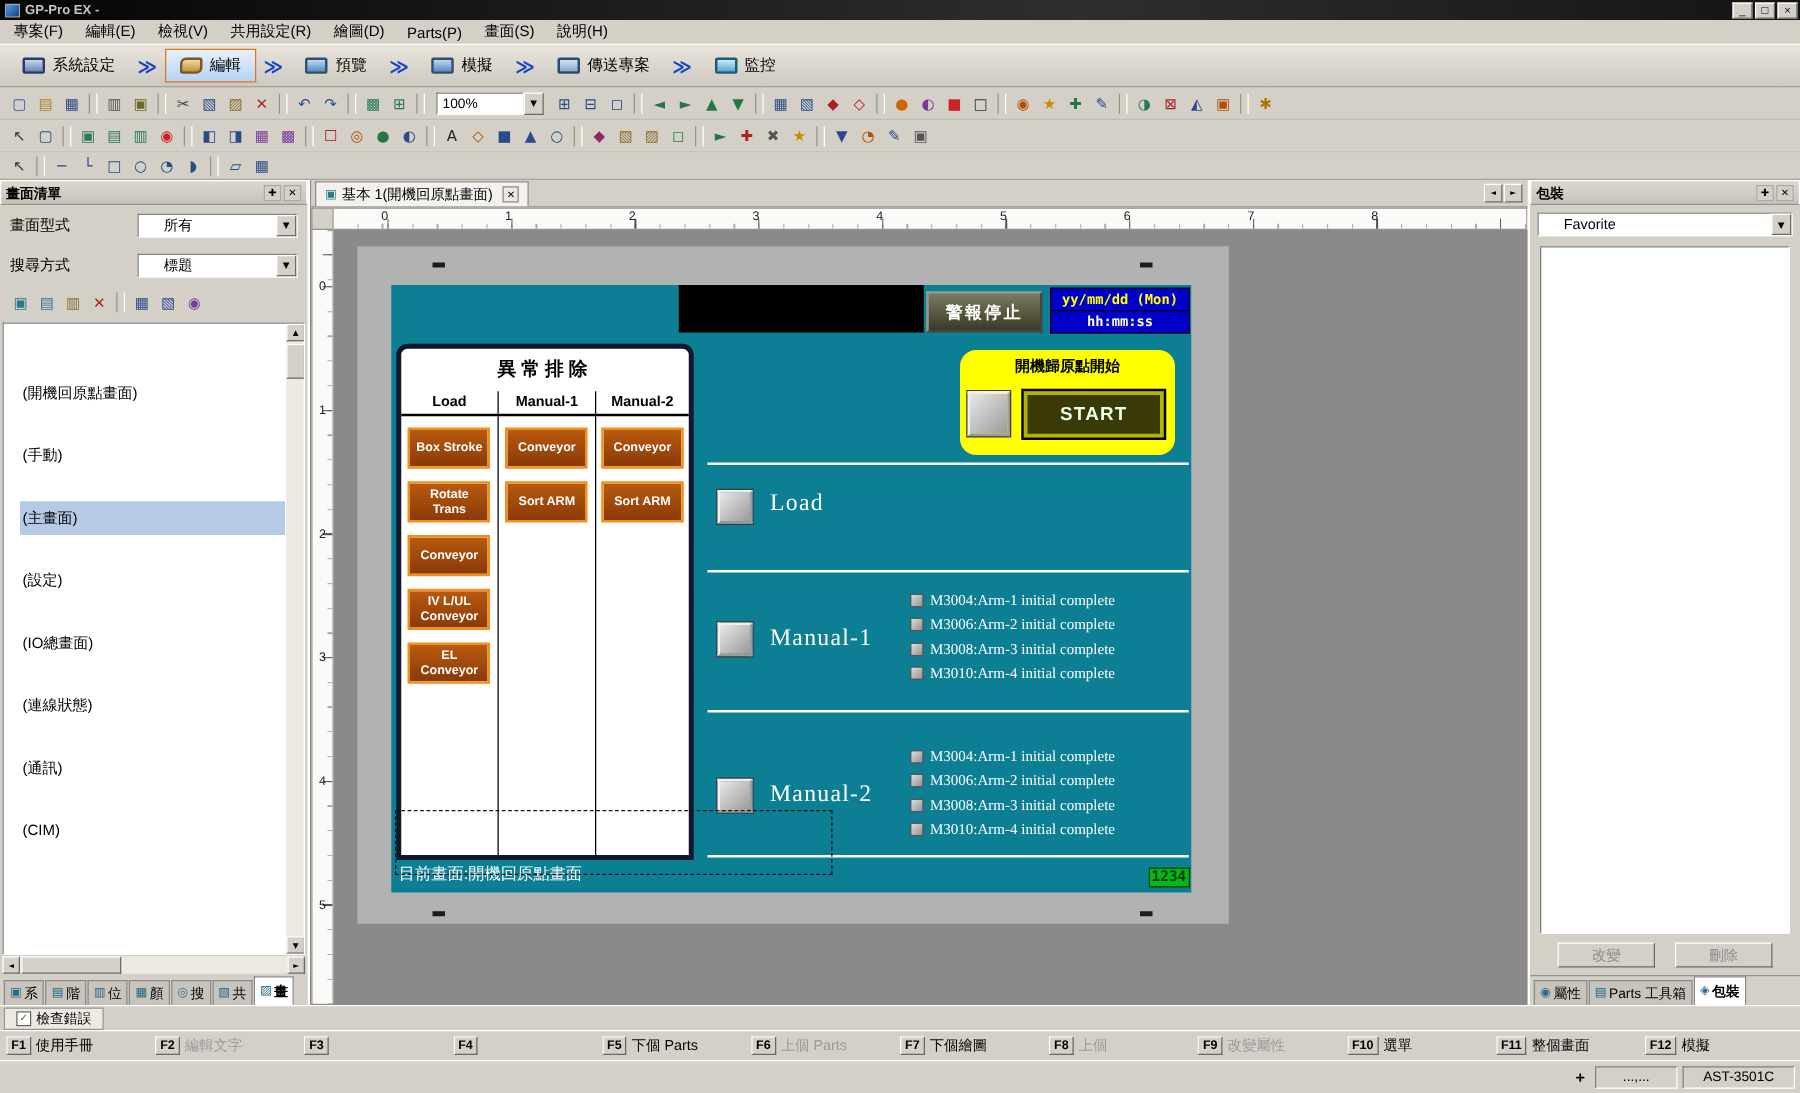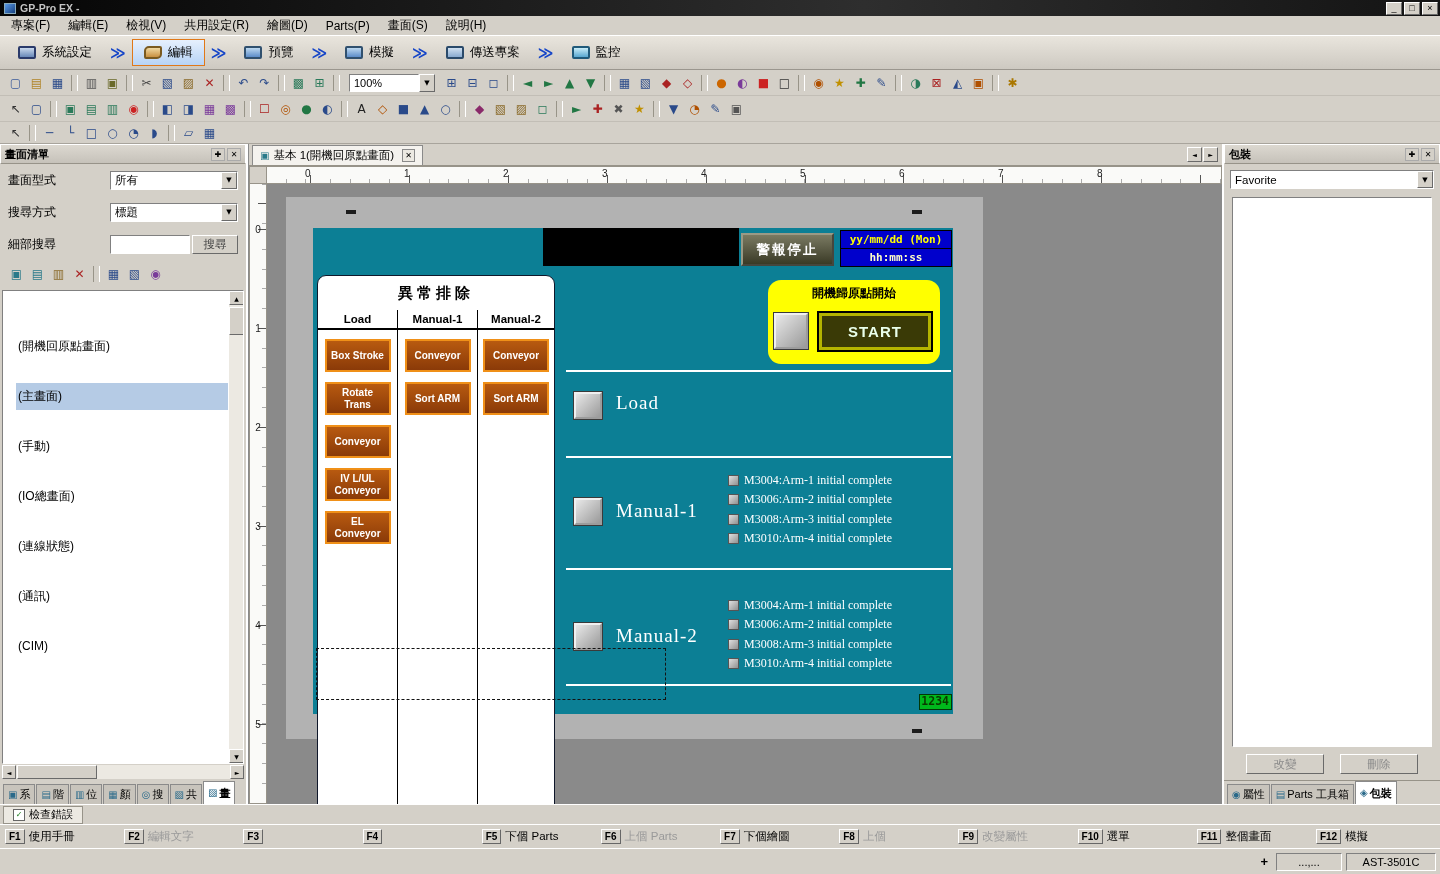--- a/index.html
+++ b/index.html
@@ -46,21 +46,21 @@
 .workspace{position:absolute;top:144px;left:0;width:1440px;height:660px;display:flex}
 
 
 .left-panel{width:248px;flex:none;background:#d4d0c8;display:flex;flex-direction:column;border-right:2px solid #fff}
 .panel-header{height:20px;display:flex;align-items:center;padding:0 4px;font-size:11px;background:linear-gradient(#dcd8d0,#c6c2ba);border:1px solid #fff;border-bottom-color:#979389}
 .panel-header .ph-title{flex:1;font-weight:bold}
 .phbtn{width:14px;height:13px;font-size:8px;display:flex;align-items:center;justify-content:center;background:#d4d0c8;border:1px solid #aaa;margin-left:2px}
 .filter-row{display:flex;align-items:center;height:32px;padding:0 8px}
 .filter-row .flabel{flex:1;font-size:12px}
 .dd{width:128px;height:19px;background:#fff;border:1px solid;border-color:#808080 #fff #fff #808080;display:flex;align-items:center;font-size:11.5px}
-.dd-val{flex:1;padding-left:4px;white-space:nowrap;overflow:hidden}
+.dd-val{flex:1;padding-left:20px;white-space:nowrap;overflow:hidden}
 .dd-btn{width:16px;height:17px;background:#d4d0c8;border:1px solid;border-color:#fff #6a6a6a #6a6a6a #fff;font-size:7px;display:flex;align-items:center;justify-content:center}
 .search-input{width:80px;height:19px;border:1px solid;border-color:#808080 #fff #fff #808080;background:#fff;font-size:11px;padding:0 3px;font-family:"Liberation Sans",sans-serif}
 .search-btn{width:46px;height:19px;margin-left:2px;background:#d4d0c8;font-size:11.5px;color:#444;display:flex;align-items:center;justify-content:center}
 .sicon-row{height:28px;display:flex;align-items:center;padding-left:6px}
 .screen-list{flex:1;background:#fff;border:1px solid;border-color:#808080 #fff #fff #808080;margin:2px 2px 0 2px;position:relative;overflow:hidden}
 .list-inner{position:absolute;left:0;top:0;right:15px;bottom:0;padding-top:30px}
 .screen-item{height:50px;display:flex;align-items:center;padding-left:13px;font-size:12px}
 .si-label{flex:1;padding:5px 2px}
 .screen-item.selected .si-label{background:var(--selectionBlue)}
 .vscroll{position:absolute;right:0;top:0;bottom:0;width:15px;background:#ece9e2;border-left:1px solid #fff}
@@ -100,21 +100,21 @@
 .page-handle{position:absolute;width:10px;height:4px;background:#1c1c1c}
 
 
 .hmi{position:absolute;left:27px;top:31px;width:640px;height:486px;background:var(--teal)}
 .hmi-black{position:absolute;left:230px;top:0;width:196px;height:38px;background:#000}
 .alarm-btn{position:absolute;left:428px;top:5px;width:93px;height:33px;background:linear-gradient(#7a7a62,#3a3a26);border:2px outset #9a9a86;color:#fff;font-size:13.5px;font-weight:bold;letter-spacing:2px;display:flex;align-items:center;justify-content:center}
 .datetime{position:absolute;left:527px;top:2px;width:112px;height:37px;background:#000;display:flex;flex-direction:column;gap:1px;padding:1px}
 .dt-row{flex:1;background:var(--displayBlue);display:flex;align-items:center;justify-content:center;font-family:"DejaVu Sans Mono",monospace;font-size:11px;font-weight:bold;white-space:nowrap}
 .dt-date{color:var(--displayYellow)}
 .dt-time{color:#ffffc8}
-.trouble{position:absolute;left:4px;top:47px;width:238px;height:530px;background:#fff;border:1px solid #0f172a;border-radius:9px 9px 0 0;display:flex;flex-direction:column;z-index:2}
+.trouble{position:absolute;left:4px;top:47px;width:238px;height:413px;background:#fff;border:4px solid #0f172a;border-radius:9px 9px 0 0;display:flex;flex-direction:column;z-index:2}
 .tr-title{height:34px;line-height:34px;text-align:center;font-size:15px;font-weight:bold;letter-spacing:4px}
 .tr-headers{display:flex;height:20px;border-bottom:2px solid #000;font-size:11.5px;font-weight:bold;text-align:center}
 .tr-h{line-height:19px}
 .tr-h:nth-child(1){width:79px}.tr-h:nth-child(2){width:80px;border-left:1px solid #000}.tr-h:nth-child(3){width:77px;border-left:1px solid #000}
 .tr-cols{flex:1;display:flex}
 .tr-col{display:flex;flex-direction:column;align-items:center;padding-top:9px}
 .tr-col:nth-child(1){width:79px}.tr-col:nth-child(2){width:80px;border-left:1px solid #000}.tr-col:nth-child(3){width:77px;border-left:1px solid #000}
 .hmi-obtn{width:66px;min-height:33px;margin-bottom:10px;background:linear-gradient(var(--btnOrange1),var(--btnOrange2));border:2px solid var(--btnOrangeBorder);color:#fff;font-size:10px;font-weight:bold;line-height:1.15;display:flex;align-items:center;justify-content:center;text-align:center;padding:1px}
 .round-panel{position:absolute;top:52px;width:172px;height:84px;border-radius:13px;z-index:1}
 .magenta-panel{left:260px;background:var(--magenta)}
@@ -506,25 +506,20 @@
         <span class="dd-btn gly">▼</span>
       </span>
     </div>
     <div class="filter-row">
       <span class="flabel">搜尋方式</span>
       <span class="dd">
         <span class="dd-val">標題</span>
         <span class="dd-btn gly">▼</span>
       </span>
     </div>
-    <div class="filter-row">
-      <span class="flabel">細部搜尋</span>
-      <input class="search-input" value="" style="">
-      <span class="search-btn out">搜尋</span>
-    </div>
     <div class="sicon-row">
       <span class="ticon">
           <span class="tglyph" style="color: rgb(42, 122, 138);">▣</span>
         </span>
         <span class="ticon">
           <span class="tglyph" style="color: rgb(42, 122, 138);">▤</span>
         </span>
         <span class="ticon">
           <span class="tglyph" style="color: rgb(138, 106, 42);">▥</span>
         </span>
@@ -540,25 +535,28 @@
         </span>
         <span class="ticon">
           <span class="tglyph" style="color: rgb(122, 58, 154);">◉</span>
         </span>
     </div>
     <div class="screen-list">
       <div class="list-inner">
         <div class="screen-item">
             <span class="si-label">(開機回原點畫面)</span>
           </div>
+          <div class="screen-item">
+            <span class="si-label">(手動)</span>
+          </div>
           <div class="screen-item selected">
             <span class="si-label">(主畫面)</span>
           </div>
           <div class="screen-item">
-            <span class="si-label">(手動)</span>
+            <span class="si-label">(設定)</span>
           </div>
           <div class="screen-item">
             <span class="si-label">(IO總畫面)</span>
           </div>
           <div class="screen-item">
             <span class="si-label">(連線狀態)</span>
           </div>
           <div class="screen-item">
             <span class="si-label">(通訊)</span>
           </div>

